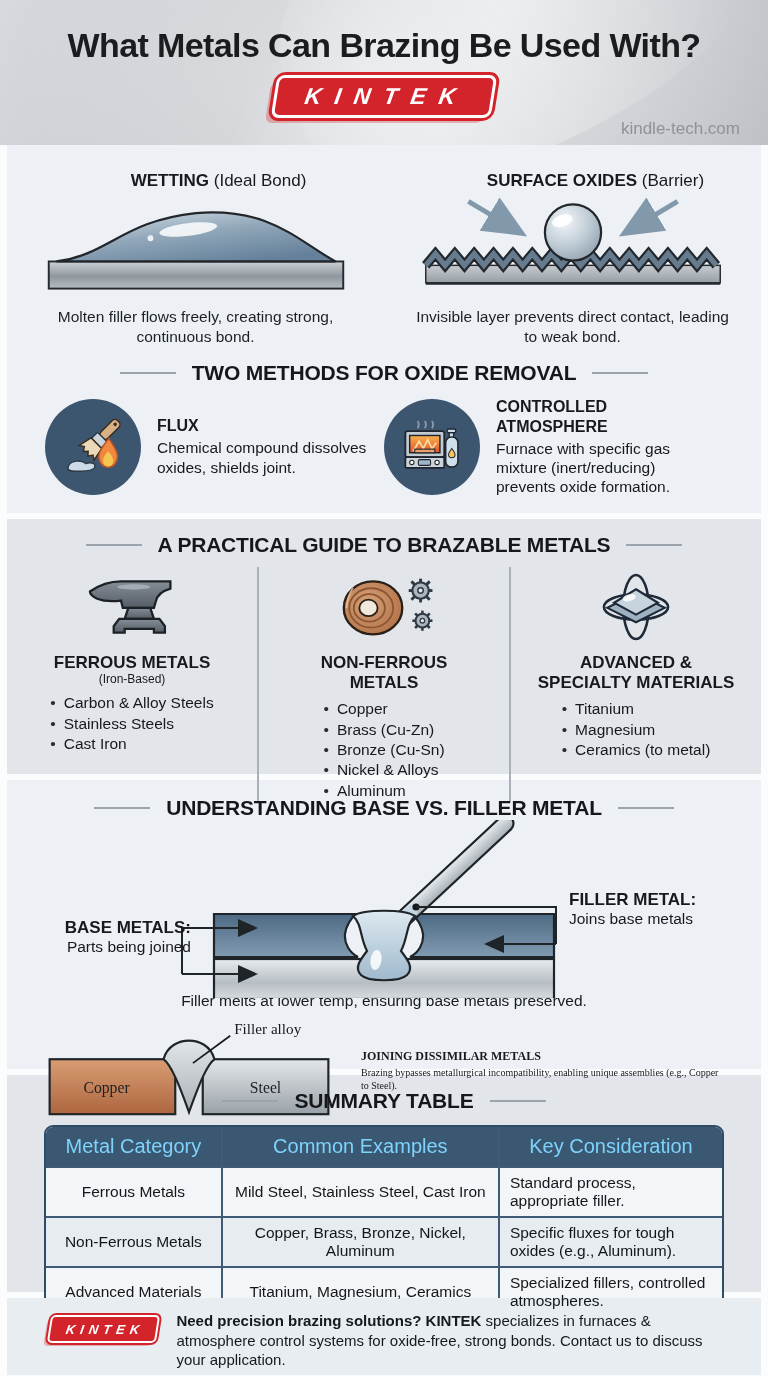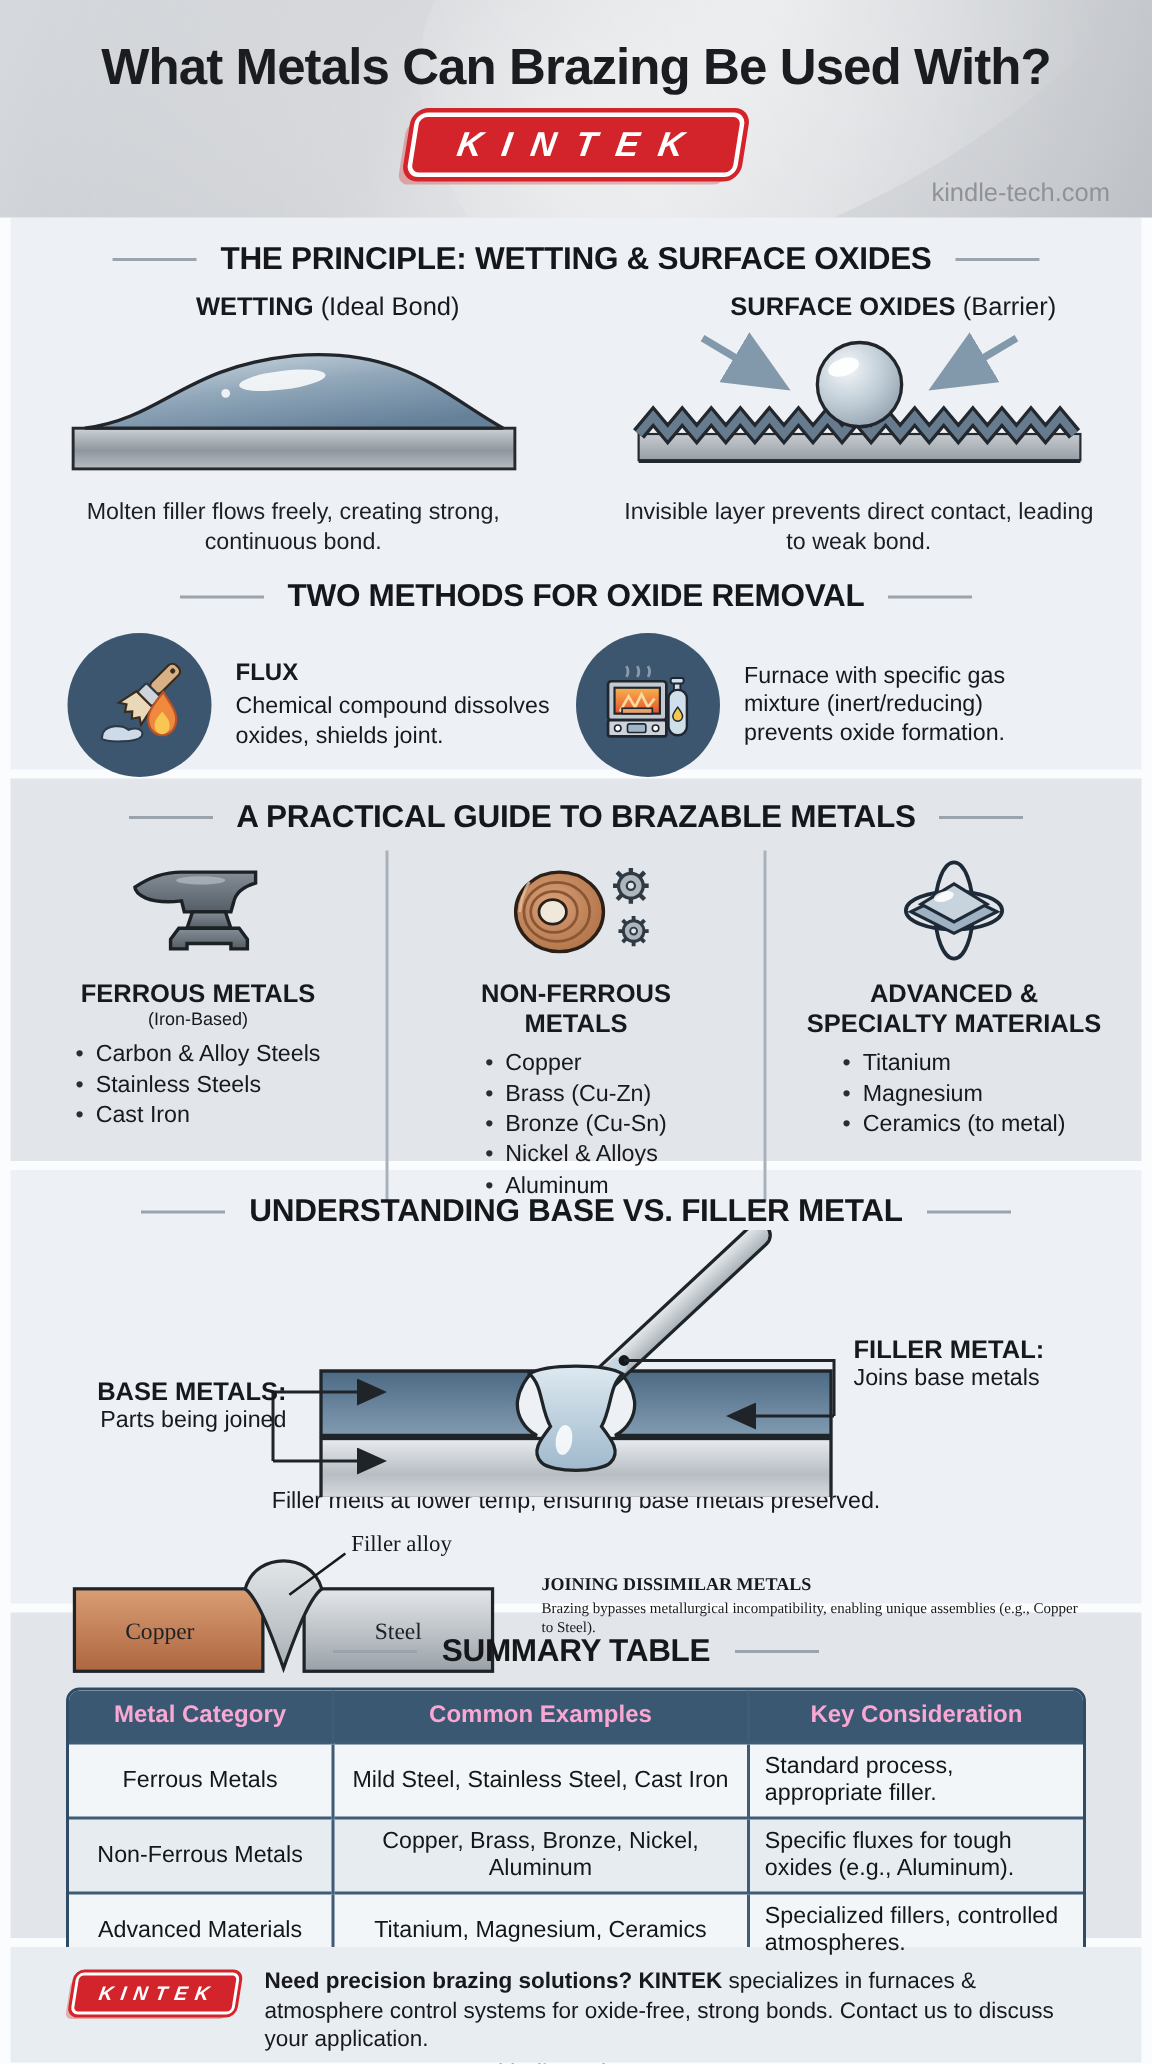--- a/index.html
+++ b/index.html
@@ -70,21 +70,21 @@
   .diss-row { display:flex; align-items:center; padding:0 34px; margin-top:8px; gap:24px;font-family:Liberation Serif, serif; }
   .diss-txt { flex:1; }
   .diss-txt b { display:block; font-size:12px; margin-bottom:3px; }
   .diss-txt p { font-size:10px; line-height:1.28; }
 
   
   .block-d { height:217px; padding-top:14px; }
   .tbl-wrap { margin:12px 37px 0 37px; border:2px solid #2f4c66; border-radius:9px; overflow:hidden;
     background:#f3f6f9; }
   table { width:100%; border-collapse:collapse; table-layout:fixed; }
-  th { background:#3b5872; color:#f9a8d4; font-size:16px; font-weight:700; padding:8px 6px; }
+  th { background:#3b5872; color:#7dd3fc; font-size:20px; font-weight:400; padding:8px 6px; }
   td { font-size:15.5px; padding:6px 10px; text-align:center; color:#14171a; }
   th + th, td + td { border-left:2px solid #3f5b76; }
   tr + tr td { border-top:2px solid #3f5b76; }
   tr.alt td { background:#e7ecf1; }
   td.keycol { text-align:left; }
   col.c1 { width:26%; } col.c2 { width:41%; } col.c3 { width:33%; }
 
   
   .footer { height:77px; background:#e8edf1; margin:0 7px; padding:13px 34px 0 42px; }
   .f-row { display:flex; align-items:flex-start; gap:18px; }
@@ -105,21 +105,20 @@
   <div class="h1">What Metals Can Brazing Be Used With?</div>
   <div class="logo-wrap">
     <div class="kintek">
       <span>KINTEK</span>
     </div>
   </div>
   <div class="site-top">kindle-tech.com</div>
 </div>
 
 <div class="block block-a bg-light">
-  <div class="sec-title">THE PRINCIPLE: WETTING &amp; SURFACE OXIDES</div>
   <div class="p-cols">
     <div class="p-col">
       <div class="p-head">
         <b>WETTING</b>
         <span>(Ideal Bond)</span>
       </div>
       <svg width="310" height="108" viewBox="0 0 320 110">
         <defs>
           <linearGradient id="barG" x1="0" y1="0" x2="0" y2="1">
             <stop offset="0" stop-color="#ccd1d6"></stop>
@@ -213,20 +212,21 @@
           <circle cx="22" cy="71.5" r="3" fill="#ffffff" stroke="#1f2630" stroke-width="1.5"></circle>
           <rect x="31" y="67.5" width="17" height="8" rx="2" fill="#9fb6c8" stroke="#1f2630" stroke-width="1.5"></rect>
           <circle cx="57" cy="71.5" r="3" fill="#ffffff" stroke="#1f2630" stroke-width="1.5"></circle>
           <rect x="74" y="30" width="6" height="7" fill="#cfe0ea" stroke="#1f2630" stroke-width="1.8"></rect>
           <rect x="71" y="25" width="12" height="5" rx="2" fill="#cfe0ea" stroke="#1f2630" stroke-width="1.8"></rect>
           <rect x="69" y="36" width="17" height="42" rx="8" fill="#cfe0ea" stroke="#1f2630" stroke-width="2.2"></rect>
           <path d="M77.5,52 C80.5,56 82,58 82,60.5 C82,63 80,65 77.5,65 C75,65 73,63 73,60.5 C73,58 74.5,56 77.5,52 Z" fill="#f6c653" stroke="#1f2630" stroke-width="1.4"></path>
         </svg>
       </div>
       <div class="m-txt">
+        <b>CONTROLLED ATMOSPHERE</b>
         <span>Furnace with specific gas mixture (inert/reducing) prevents oxide formation.</span>
       </div>
     </div>
   </div>
 </div>
 
 <div class="block block-b bg-gray">
   <div class="sec-title">A PRACTICAL GUIDE TO BRAZABLE METALS</div>
   <div class="g-cols">
     <div class="g-col">

